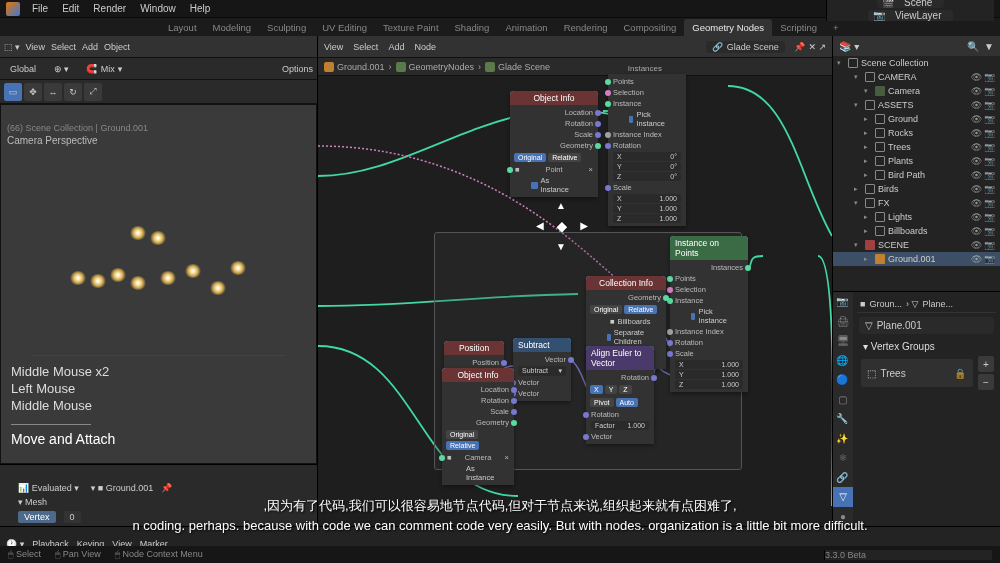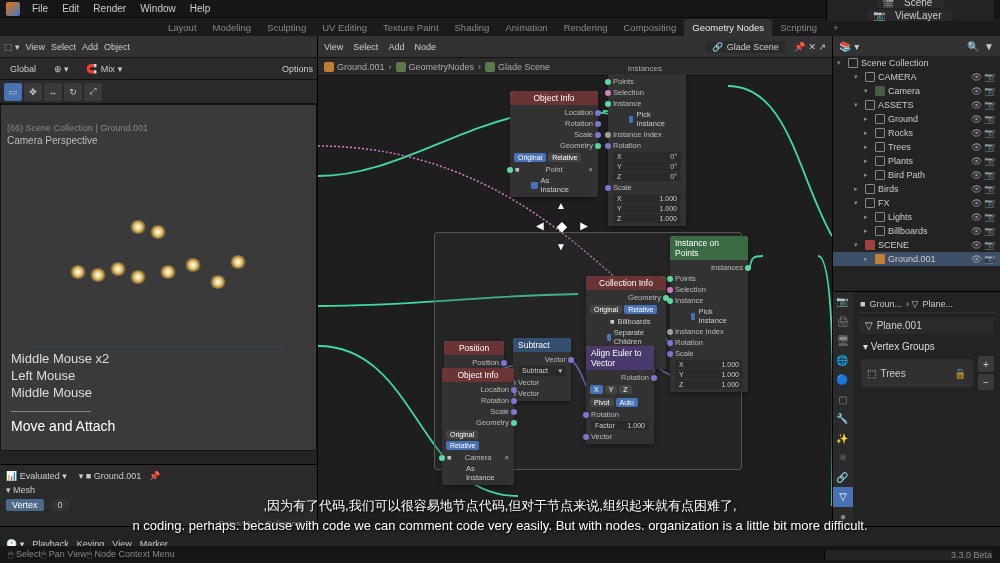--- a/index.html
+++ b/index.html
@@ -35,21 +35,21 @@
 .cam-label { position: absolute; top: 6px; left: 6px; font-size: 10px; color: #bbb; margin-top: 24px; }
 .cam-sub { position: absolute; top: 18px; left: 6px; font-size: 9px; color: #888; }
 .glow-dots { position: absolute; top: 45%; left: 50%; transform: translate(-50%,-50%); width: 220px; height: 100px; }
 .glow { position: absolute; width: 18px; height: 14px; background: radial-gradient(circle,#fff8e0 10%,#d9b050 40%,rgba(0,0,0,0) 70%); border-radius: 50%; }
 .hint-text { position: absolute; bottom: 48px; left: 10px; font-size: 13px; color: #ddd; line-height: 1.3; font-weight: 400; }
 .hint-line { position: absolute; bottom: 38px; left: 10px; width: 80px; height: 1px; background: #888; }
 .hint-action { position: absolute; bottom: 16px; left: 10px; font-size: 14px; color: #fff; }
 .floor-line { position: absolute; bottom: 30%; left: 10%; width: 80%; height: 1px; background: #2a4a5a; }
 
 
-.bot-left { height: 62px; background: #2a2a2a; border-top: 1px solid #000; padding: 4px; margin-top: 13px; }
+.bot-left { height: 62px; background: #2a2a2a; border-top: 1px solid #000; padding: 16px; }
 .ss-row { display: flex; align-items: center; gap: 4px; font-size: 9px; padding: 2px; }
 .ss-blue { background: #4d6a8a; padding: 1px 6px; border-radius: 2px; color: #fff; }
 
 
 .ne-header { height: 22px; background: #323232; display: flex; align-items: center; gap: 10px; padding: 0 6px; font-size: 9px; border-bottom: 1px solid #111; }
 .breadcrumb { display: flex; align-items: center; gap: 4px; color: #aaa; }
 .breadcrumb span { display: flex; align-items: center; gap: 3px; }
 .bc-icon { width: 10px; height: 10px; background: #5a7a4a; border-radius: 2px; }
 
 
@@ -115,21 +115,21 @@
 
 .timeline { height: 34px; background: #232323; border-top: 1px solid #000; display: flex; align-items: center; padding: 0 6px; gap: 8px; font-size: 9px; position: relative; }
 .timeline .ruler { position: absolute; bottom: 0; left: 0; right: 0; height: 14px; background: #2a2a2a; display:flex; }
 .ruler span { flex:1; border-left:1px solid #3a3a3a; font-size:7px; color:#666; padding-left:2px; }
 
 
 .subtitle { position: absolute; bottom: 30px; left: 0; right: 0; text-align: center; font-size: 13px; color: #fff; font-weight: 500; text-shadow: 1px 1px 2px #000; }
 .subtitle-cn { bottom: 48px; }
 
 
-.status { position: absolute; bottom: 0; left: 0; right: 0; height: 17px; background: #161616; display: flex; align-items: center; padding: 0 8px; font-size: 9px; color: #888; text-align: right; }
+.status { position: absolute; bottom: 0; left: 0; right: 0; height: 17px; background: #161616; display: flex; align-items: center; padding: 0 8px; gap: 14px; font-size: 9px; color: #888; }
 .status .right { margin-left: auto; }
 </style>
 </head>
 <body>
 
 <div class="menubar">
   <div class="logo"></div>
   <span>File</span>
   <span>Edit</span>
   <span>Render</span>

